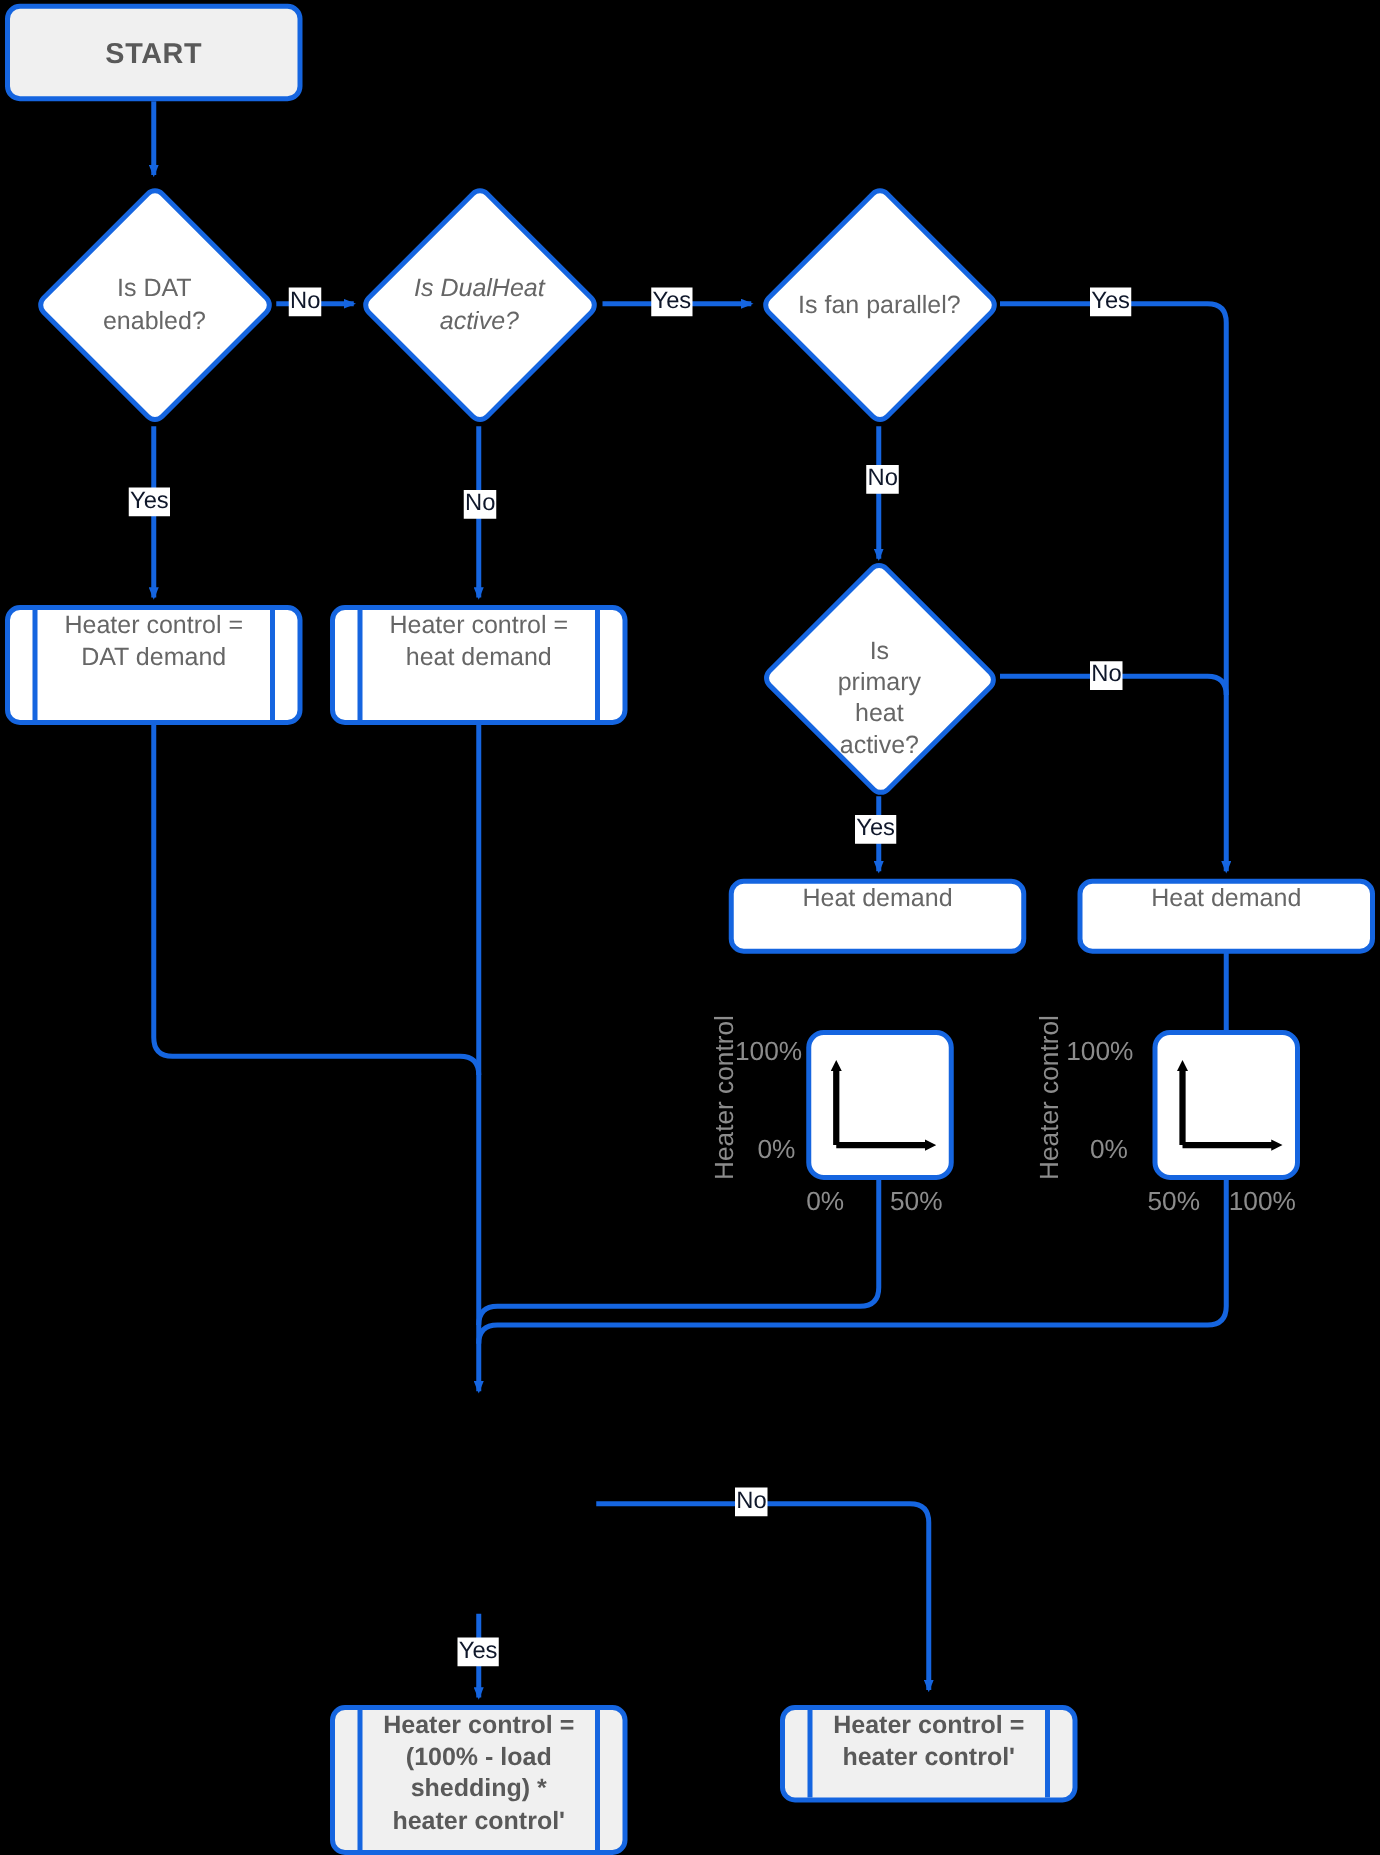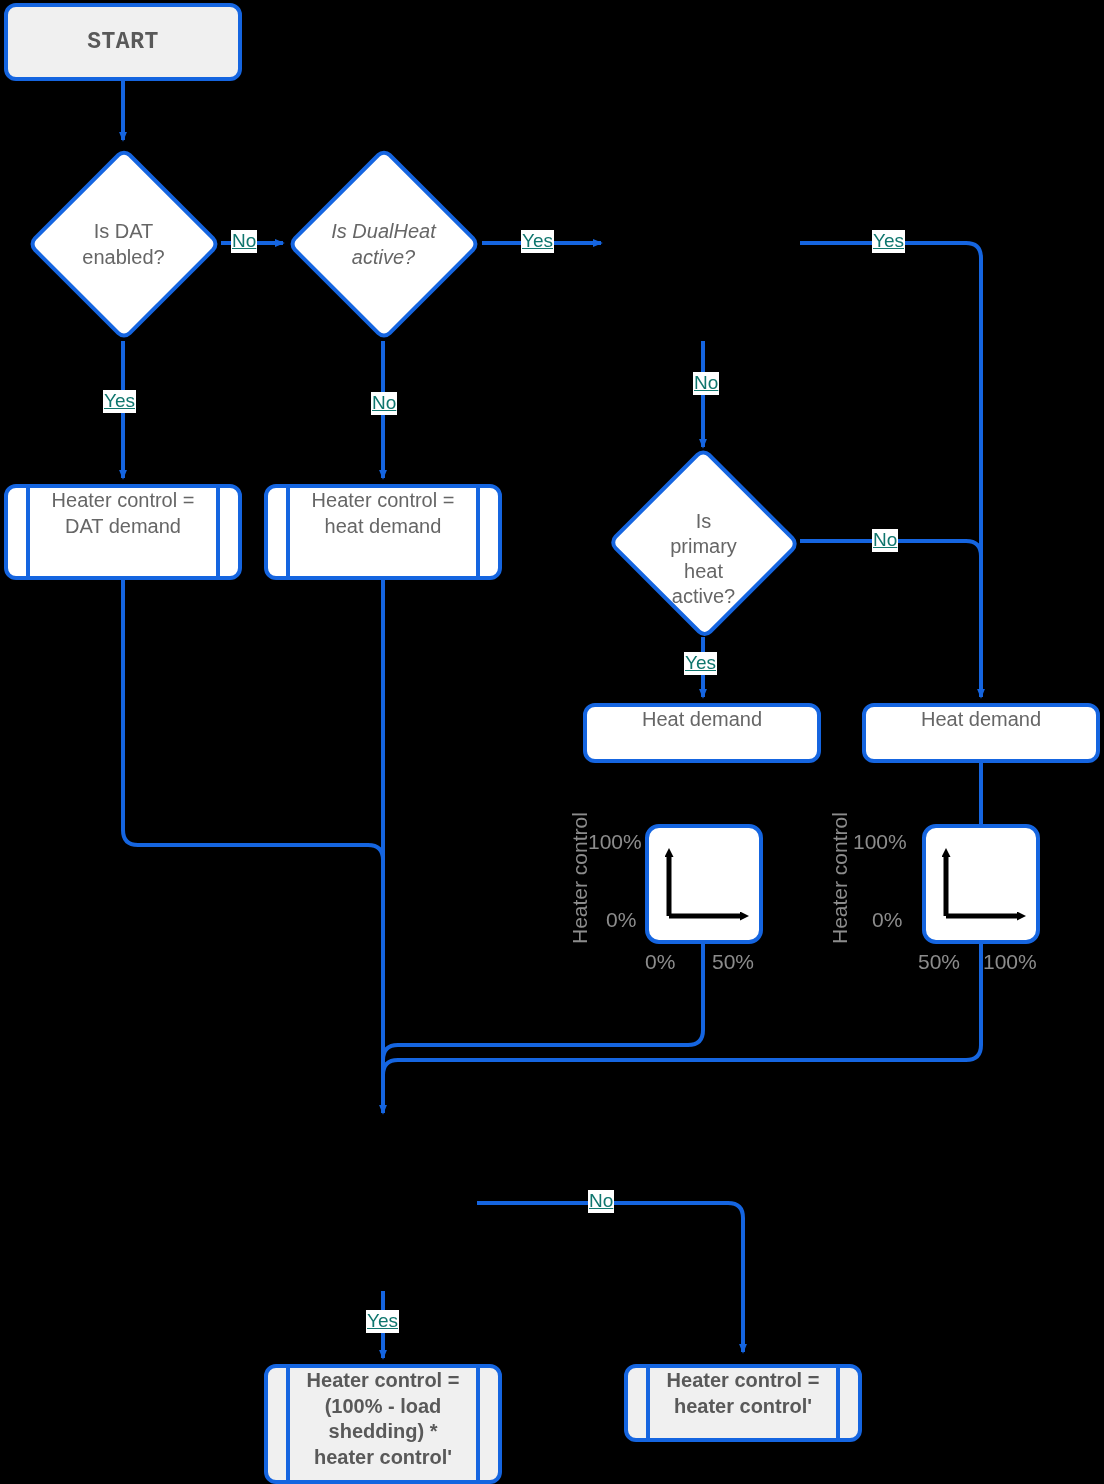--- a/index.html
+++ b/index.html
@@ -56,24 +56,23 @@
   }
   .dia .txt{
     position:absolute;left:0;top:0;right:0;bottom:0;
     display:flex;align-items:center;justify-content:center;
     text-align:center;color:#666666;font-size:20px;line-height:1.3;
     pointer-events:none;
   }
 
   
   .elabel{
-    position:absolute;background:#ffffff;color:#0f766e;
+    position:absolute;background:#ffffff;color:#0f172a;
     font-size:19px;line-height:1.1;padding:1px 1px;
     white-space:nowrap;
-    text-decoration:underline;
   }
 
   
   .chartbox{
     border:4px solid #1565E0;border-radius:14px;background:#ffffff;
     box-sizing:border-box;position:absolute;
   }
   .axlabel{
     position:absolute;color:#8c8c8c;font-size:21px;white-space:nowrap;
   }
@@ -123,40 +122,46 @@
       <path d="M981,762 L981,824"></path>
 
       <path d="M981,944 L981,1045 Q981,1060 966,1060 L398,1060 Q383,1060 383,1075"></path>
 
       <path d="M477,1203 L728,1203 Q743,1203 743,1218 L743,1352" marker-end="url(#arr)"></path>
 
       <path d="M383,1291 L383,1358" marker-end="url(#arr)"></path>
     </g>
   </svg>
 
-  <div class="node startbox" style="left:4px;top:3px;width:238px;height:78px;font-family:Liberation Mono, monospace;">
+  <div class="node startbox" style="left:4px;top:3px;width:238px;height:78px;">
     <span>START</span>
   </div>
 
   <div class="dia" style="left:26px;top:146px;width:195px;height:195px;">
     <div class="shape"></div>
     <div class="txt">
       <span style="white-space:pre-line;">Is DAT
 enabled?</span>
     </div>
   </div>
 
   <div class="dia" style="left:286px;top:146px;width:195px;height:195px;">
     <div class="shape"></div>
     <div class="txt">
       <span style="white-space:pre-line;font-style:italic;">Is DualHeat
 active?</span>
     </div>
   </div>
 
+  <div class="dia" style="left:606px;top:146px;width:195px;height:195px;">
+    <div class="shape"></div>
+    <div class="txt">
+      <span style="white-space:pre-line;">Is fan parallel?</span>
+    </div>
+  </div>
 
   <div class="dia" style="left:606px;top:447px;width:195px;height:192px;">
     <div class="shape"></div>
     <div class="txt">
       <span style="white-space:pre-line;line-height:1.24;margin-top:32px;">Is
 primary
 heat
 active?</span>
     </div>
   </div>

